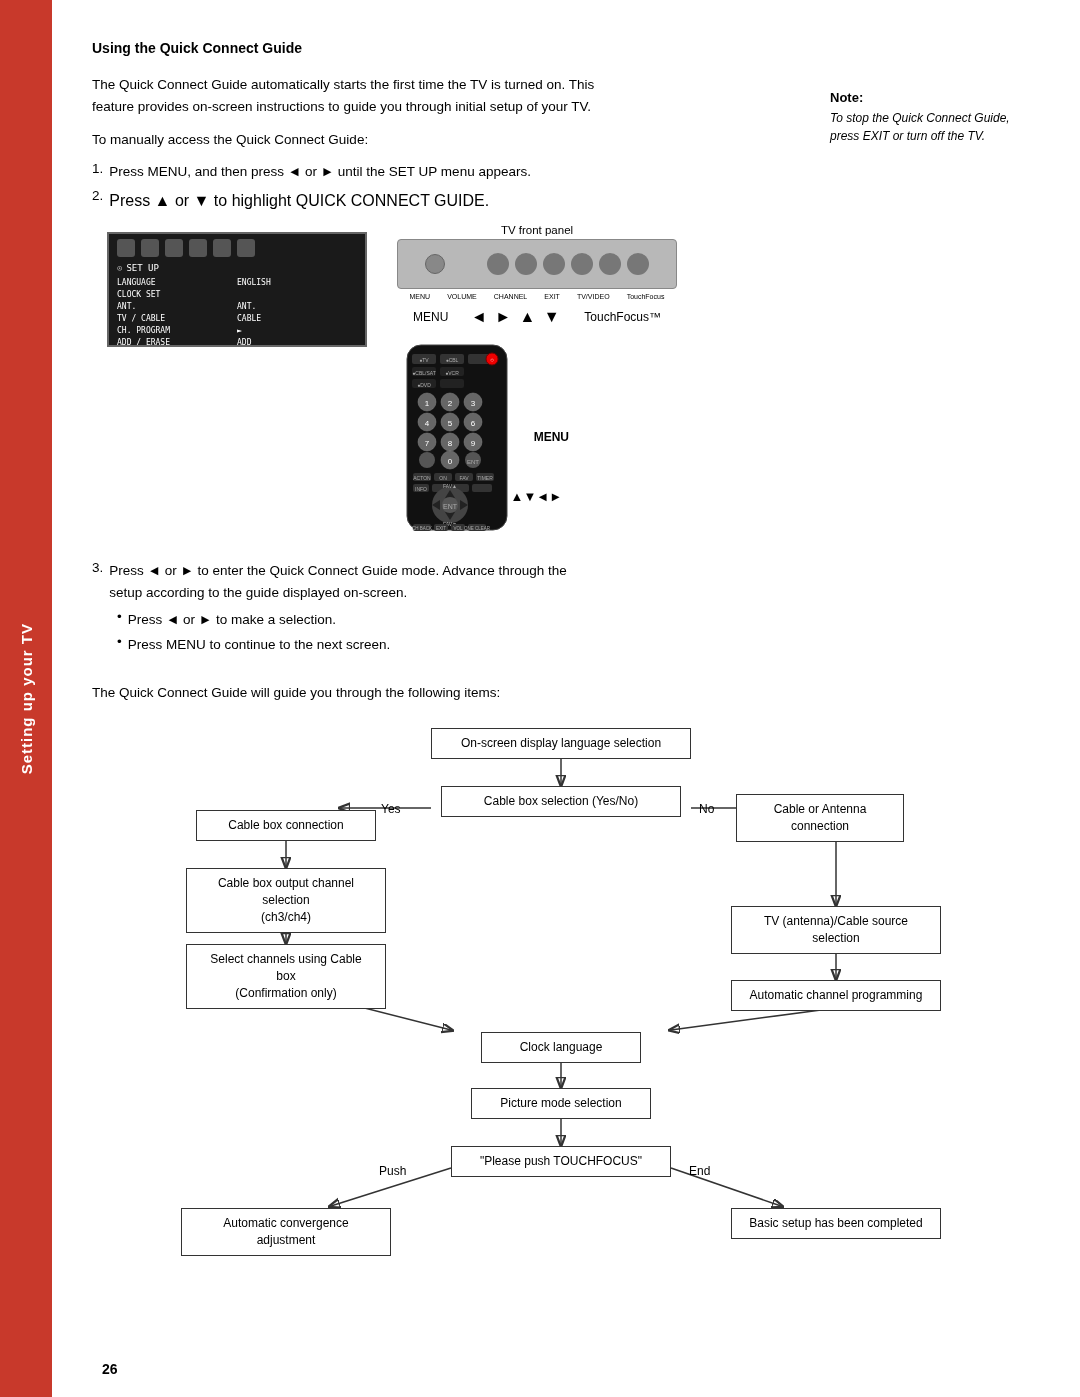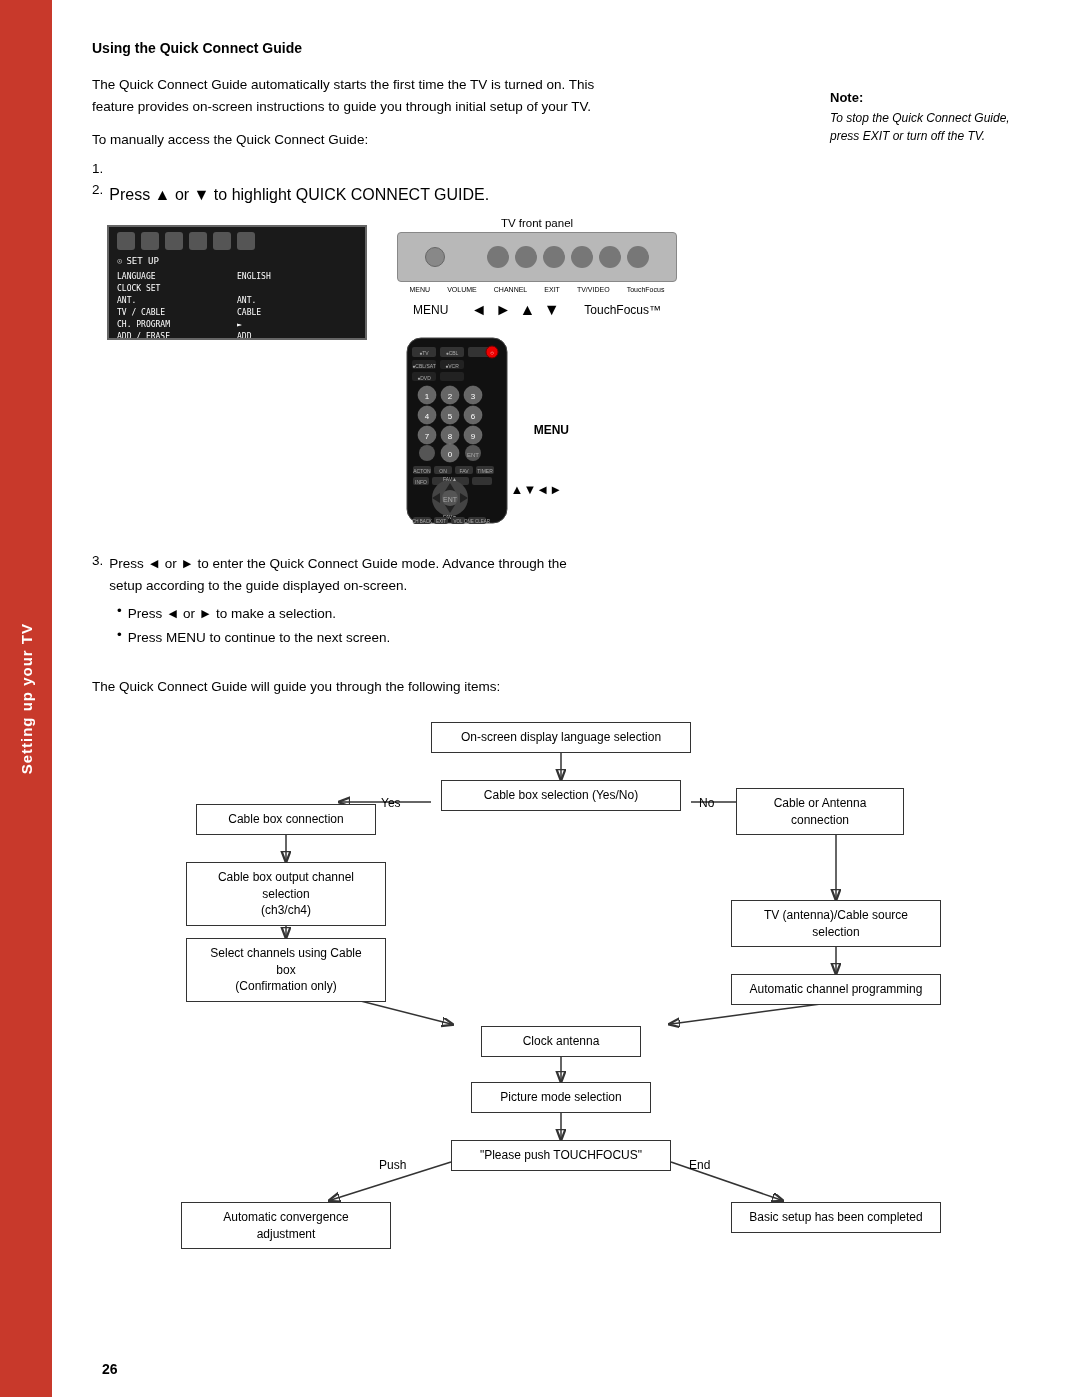--- a/index.html
+++ b/index.html
@@ -178,20 +178,21 @@
     <p class="intro-text" style="margin-bottom:10px;">To manually access the Quick Connect Guide:</p>
 
     <div class="note-box">
       <div class="note-title">Note:</div>
       <div class="note-content">To stop the Quick Connect Guide, press EXIT or turn off the TV.</div>
     </div>
 
     <div style="max-width:510px;">
       <div style="display:flex; gap:6px; margin-bottom:6px;">
         <span style="font-size:13.5px;">1.</span>
+        <span style="font-size:13.5px; line-height:1.6;">Press MENU, and then press ◄ or ► until the SET UP menu appears.</span>
       </div>
       <div style="display:flex; gap:6px; margin-bottom:10px;">
         <span style="font-size:13.5px;">2.</span>
         <span style="font-size:16px; line-height:1.6;">Press ▲ or ▼ to highlight QUICK CONNECT GUIDE.</span>
       </div>
     </div>
 
     <div style="display:flex; gap:30px; align-items:flex-start; margin-bottom:16px;">
 
       <div class="menu-img">
@@ -430,21 +431,21 @@
 
         <div class="fbox" style="width:210px; left:610px; top:186px;">TV (antenna)/Cable source selection</div>
 
         <div class="fbox" style="width:200px; left:65px; top:224px;">
           <span>Select channels using Cable box</span><br>
           <span>(Confirmation only)</span>
         </div>
 
         <div class="fbox" style="width:210px; left:610px; top:260px;">Automatic channel programming</div>
 
-        <div class="fbox" style="width:160px; left:360px; top:312px;">Clock antenna</div>
+        <div class="fbox" style="width:160px; left:360px; top:312px;">Clock language</div>
 
         <div class="fbox" style="width:180px; left:350px; top:368px;">Picture mode selection</div>
 
         <div class="fbox" style="width:220px; left:330px; top:426px;">"Please push TOUCHFOCUS"</div>
 
         <div class="flow-label" style="left:258px; top:444px;">Push</div>
 
         <div class="flow-label" style="left:568px; top:444px;">End</div>
 
         <div class="fbox" style="width:210px; left:60px; top:488px;">Automatic convergence adjustment</div>

